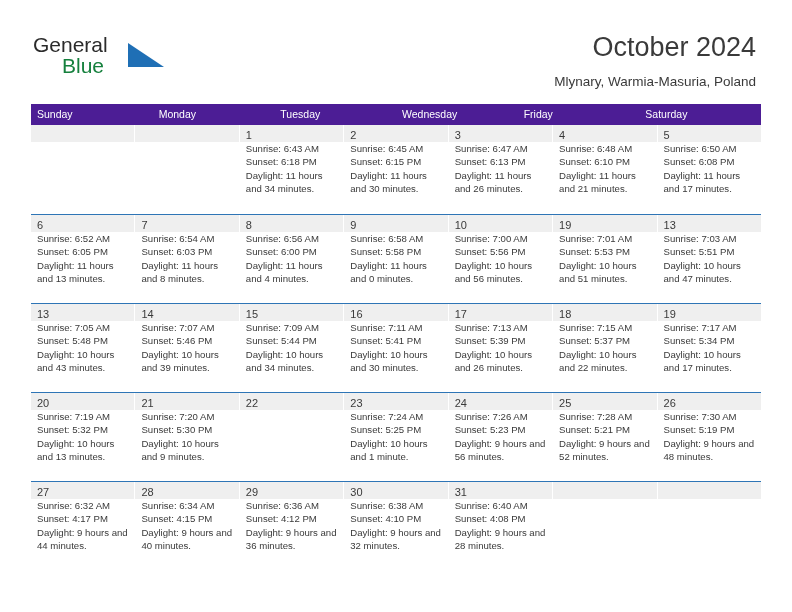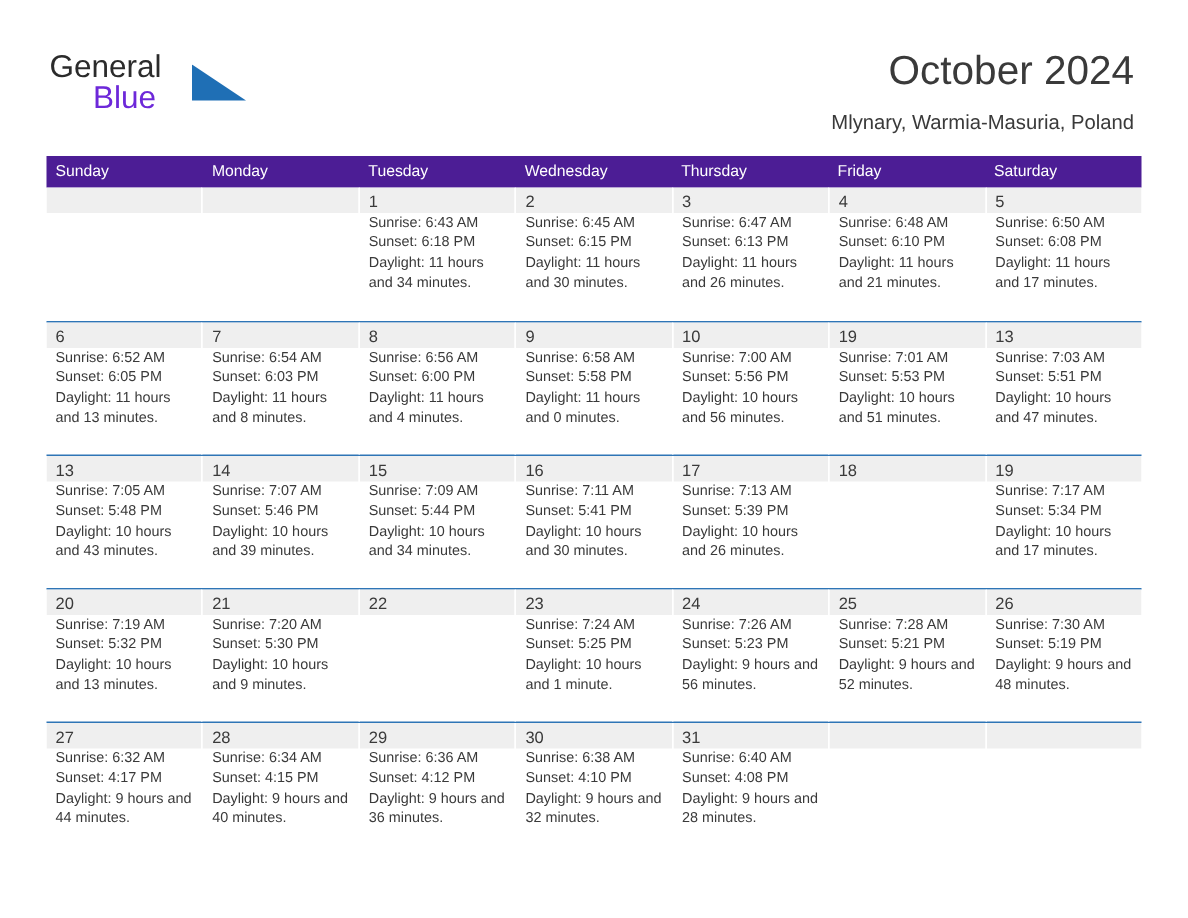--- a/index.html
+++ b/index.html
@@ -44,21 +44,21 @@
     font-size: 21px;
     letter-spacing: 0px;
     color: #2b2b2b;
     font-family: "Liberation Sans", sans-serif;
   }
   .brand-blue {
     position: absolute;
     left: 29px;
     top: 21px;
     font-size: 21px;
-    color: #6d28d9;
+    color: #15803d;
     font-family: "Liberation Sans", sans-serif;
   }
   .brand-tri {
     position: absolute;
     left: 95px;
     top: 10px;
   }
   .title {
     position: absolute;
     right: 36px;
@@ -168,21 +168,20 @@
     <div class="title">October 2024</div>
     <div class="subtitle">Mlynary, Warmia-Masuria, Poland</div>
   </div>
 
   <div class="calendar">
     <div class="dow-row">
       <div class="dow">Sunday</div>
       <div class="dow">Monday</div>
       <div class="dow">Tuesday</div>
       <div class="dow">Wednesday</div>
-      <div class="dow">Thursday</div>
       <div class="dow">Friday</div>
       <div class="dow">Saturday</div>
     </div>
 
     <div id="weeks-container">
         <div class="week first">
           <div class="cell empty">
             <div class="daynum-band"><span class="daynum"></span></div>
           </div>
           <div class="cell empty">
@@ -323,20 +322,25 @@
           <div class="cell">
             <div class="daynum-band"><span class="daynum">17</span></div>
             <div class="info">
               <div>Sunrise: 7:13 AM</div>
               <div>Sunset: 5:39 PM</div>
               <div class="wrap">Daylight: 10 hours and 26 minutes.</div>
             </div>
           </div>
           <div class="cell">
             <div class="daynum-band"><span class="daynum">18</span></div>
+            <div class="info">
+              <div>Sunrise: 7:15 AM</div>
+              <div>Sunset: 5:37 PM</div>
+              <div class="wrap">Daylight: 10 hours and 22 minutes.</div>
+            </div>
           </div>
           <div class="cell">
             <div class="daynum-band"><span class="daynum">19</span></div>
             <div class="info">
               <div>Sunrise: 7:17 AM</div>
               <div>Sunset: 5:34 PM</div>
               <div class="wrap">Daylight: 10 hours and 17 minutes.</div>
             </div>
           </div>
         </div>

